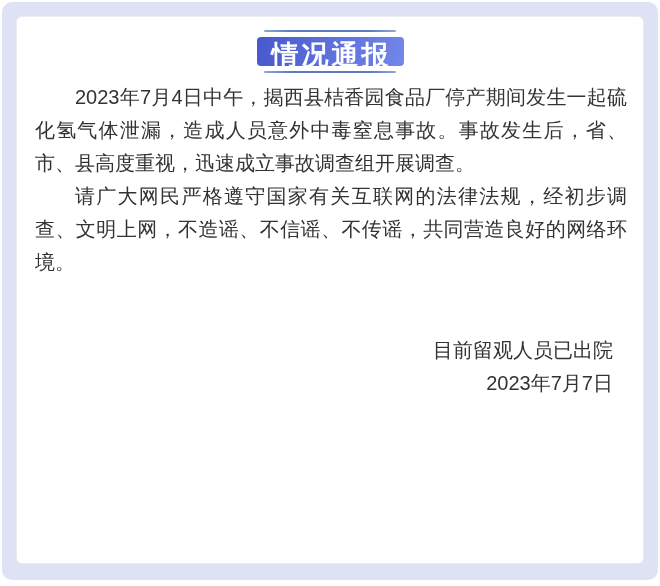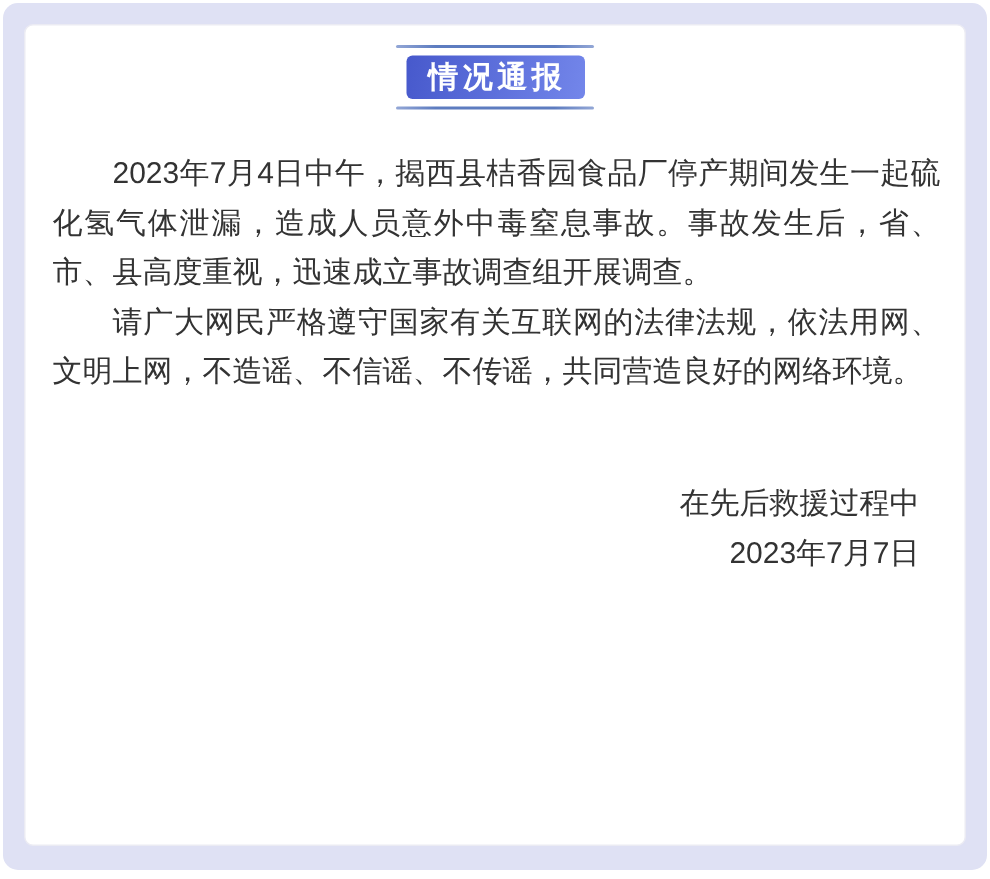--- a/index.html
+++ b/index.html
@@ -33,32 +33,32 @@
     width: 132px; height: 2px;
     background: linear-gradient(to right, #93a7d6, var(--divider, #5d7cc0) 20%, var(--divider, #5d7cc0) 80%, #93a7d6);
     border-radius: 1px;
   }
   .badge {
     margin: 5px 0;
     height: 29px;
     min-width: 106px;
     padding: 0 12px;
     display: inline-flex;
-    align-items: center;
+    align-items: flex-start;
     justify-content: center;
     background: linear-gradient(100deg, var(--badge_start, #4759cc), var(--badge_end, #7386ea));
     border-radius: 4px;
     color: #ffffff;
-    font-size: 20px;
+    font-size: 27px;
     font-weight: bold;
     letter-spacing: 3px;
     text-indent: 3px; 
   }
   .body-text {
-    margin: 27px 16px 0 18px;
+    margin: 8px 16px 0 18px;
     font-size: 20px;
     line-height: 33px;
     color: var(--text, #333333);
     text-align: justify;
   }
   .body-text p {
     text-indent: 2em;
     margin: 0;
   }
   .sign-block {
@@ -79,22 +79,22 @@
     <div class="badge-block">
       <div class="hline"></div>
       <div class="badge">
         <span>情况通报</span>
       </div>
       <div class="hline"></div>
     </div>
 
     <div class="body-text">
       <p>2023年7月4日中午，揭西县桔香园食品厂停产期间发生一起硫化氢气体泄漏，造成人员意外中毒窒息事故。事故发生后，省、市、县高度重视，迅速成立事故调查组开展调查。</p>
-      <p>请广大网民严格遵守国家有关互联网的法律法规，依法用网、文明上网，不造谣、不信谣、不传谣，共同营造良好的网络环境。</p>
+      <p>请广大网民严格遵守国家有关互联网的法律法规，经初步调查、文明上网，不造谣、不信谣、不传谣，共同营造良好的网络环境。</p>
     </div>
 
     <div class="sign-block">
-      <p>在先后救援过程中</p>
+      <p>目前留观人员已出院</p>
       <p>2023年7月7日</p>
     </div>
 
   </div>
 </div>
 
 </body></html>

